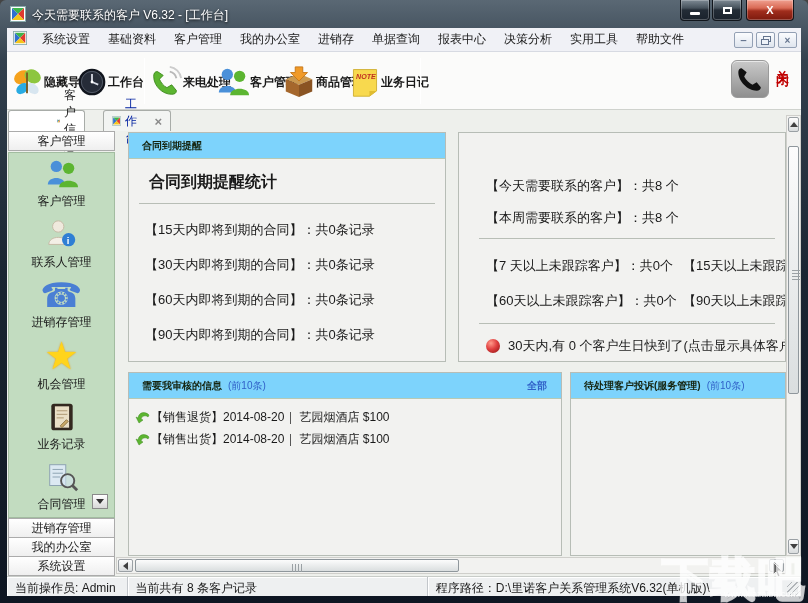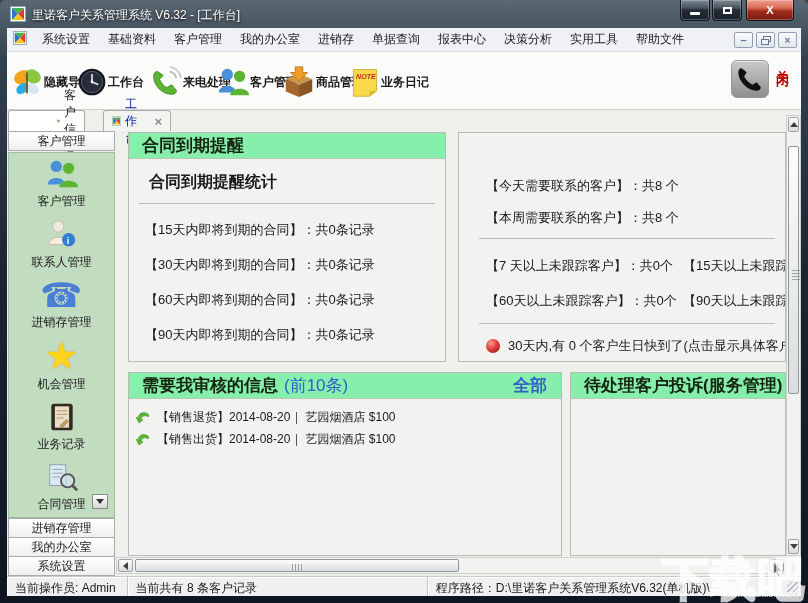--- a/index.html
+++ b/index.html
@@ -49,29 +49,29 @@
               display:flex; align-items:center; justify-content:center; font-size:12px; }
   .side-nav { position:absolute; left:1px; top:124px; width:107px; height:366px; background:#c2dcc0; border:1px solid #a2bca0; display:flex; flex-direction:column; }
   .nav-item { height:61px; display:flex; flex-direction:column; align-items:center; justify-content:center; position:relative; cursor:default; }
   .nav-item .lbl { margin-top:2px; }
   .drop-btn { position:absolute; right:6px; bottom:8px; width:16px; height:15px; border:1px solid #8a8a8a; background:linear-gradient(#fff,#d8d8d8); display:flex; align-items:center; justify-content:center; }
   .tri-down { width:0; height:0; border-left:4px solid transparent; border-right:4px solid transparent; border-top:5px solid #333; }
   .glyph-star { font-size:38px; line-height:36px; color:#ffd41c; text-shadow:0 0 2px #e8960a; font-family:"DejaVu Sans",sans-serif; }
   .glyph-phone-blue { font-size:34px; line-height:34px; color:#4a7fd4; font-family:"DejaVu Sans",sans-serif; }
   
   .panel { position:absolute; border:1px solid #b7bdb6; background:#f2f2f0; overflow:hidden; }
-  .panel-hd { height:26px; background:#86efac; border-bottom:1px solid #b7c9b4; display:flex; align-items:center; padding:0 13px;
-              font-weight:bold; font-size:17px; color:#15240f; white-space:nowrap; }
+  .panel-hd { height:26px; background:#7dd3fc; border-bottom:1px solid #b7c9b4; display:flex; align-items:center; padding:0 13px;
+              font-weight:bold; font-size:10px; color:#15240f; white-space:nowrap; }
   .hint { color:#3060c8; font-weight:normal; margin-left:6px; }
   .link { color:#3060c8; cursor:pointer; }
   .c-sub { font-weight:bold; font-size:16px; margin:13px 0 10px 20px; }
   .c-div { height:1px; background:#b8beb6; margin:0 10px; }
   .c-row { margin:17px 0 0 16px; font-size:13px; white-space:nowrap; }
   .v-row { position:absolute; font-size:13px; white-space:nowrap; }
-  .audit-row { position:absolute; left:6px; display:flex; align-items:center; gap:6px; white-space:nowrap; font-size:12px; }
+  .audit-row { position:absolute; left:6px; display:flex; align-items:center; white-space:nowrap; font-size:12px; }
   .red-ball { width:14px; height:14px; border-radius:50%; background:radial-gradient(circle at 35% 30%,#ff9a8a,#e04040 45%,#8c1010 100%); display:inline-block; }
   
   .sb-track { background:#f2f2f0; border:1px solid #cfcfcb; position:absolute; }
   .sb-btn { position:absolute; border:1px solid #9aa0a4; border-radius:2px; background:linear-gradient(#fdfdfd,#d9dcdd); display:flex; align-items:center; justify-content:center; }
   .sb-thumb { position:absolute; border:1px solid #8f979c; border-radius:2px; background:linear-gradient(#fcfcfc,#dadedf); }
   .grip-h { position:absolute; left:50%; top:4px; transform:translateX(-50%); width:10px; height:8px;
             background:repeating-linear-gradient(90deg,#9aa0a4 0 1px,transparent 1px 3px); }
   .grip-v { position:absolute; top:50%; left:3px; width:8px; height:10px;
             background:repeating-linear-gradient(0deg,#9aa0a4 0 1px,transparent 1px 3px); }
   .tri-l { width:0;height:0;border-top:4px solid transparent;border-bottom:4px solid transparent;border-right:5px solid #404040; }
@@ -97,21 +97,21 @@
   <div class="titlebar">
     <span class="app-ic">
       <svg width="16" height="16" viewBox="0 0 16 16">
           <rect x="0.5" y="0.5" width="15" height="15" fill="#fff" stroke="#8aa"></rect>
           <polygon points="2,2 14,2 8,8" fill="#3db54a"></polygon>
           <polygon points="2,2 2,14 8,8" fill="#2f6fd0"></polygon>
           <polygon points="14,2 14,14 8,8" fill="#e03a2f"></polygon>
           <polygon points="2,14 14,14 8,8" fill="#f5c518"></polygon>
         </svg>
     </span>
-    <span class="title-text">里诺客户关系管理系统 V6.32 - [工作台]</span>
+    <span class="title-text">今天需要联系的客户 V6.32 - [工作台]</span>
     <div class="winbtn btn-min">
         <span class="glyph-min"></span>
       </div>
     <div class="winbtn btn-max">
         <span class="glyph-max"></span>
       </div>
     <div class="winbtn btn-close">
         <span>X</span>
       </div>
   </div>

